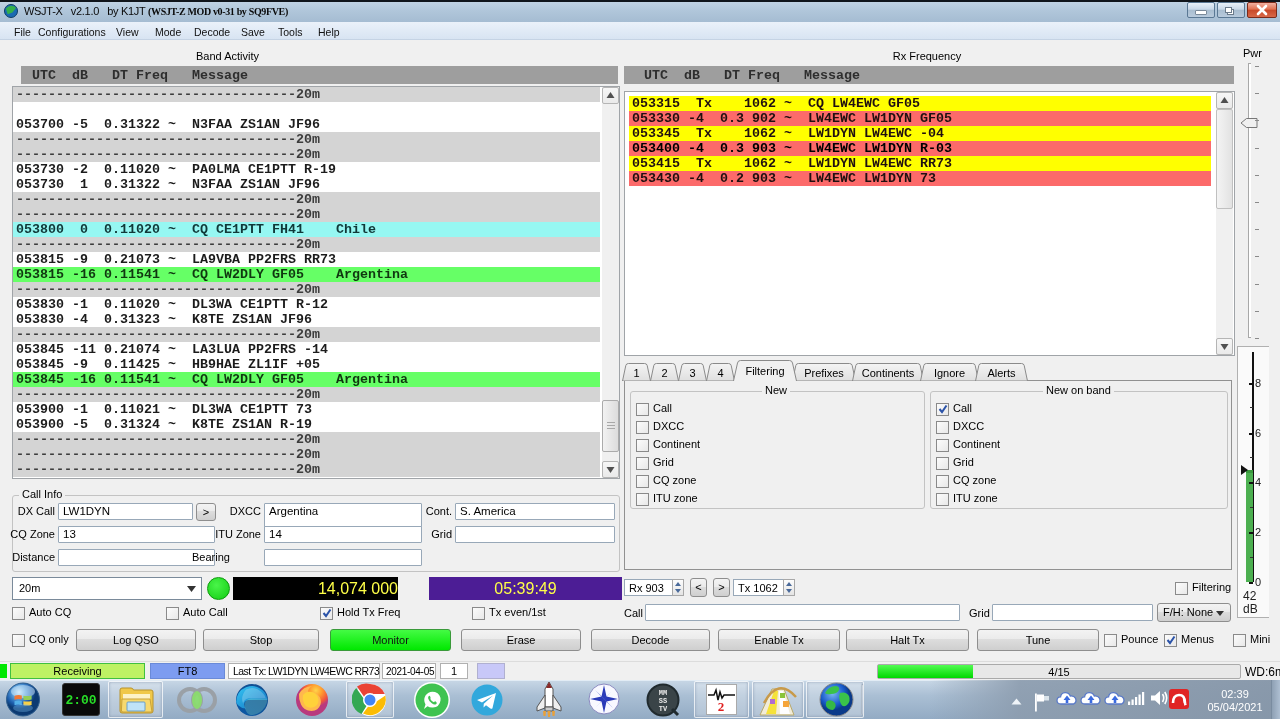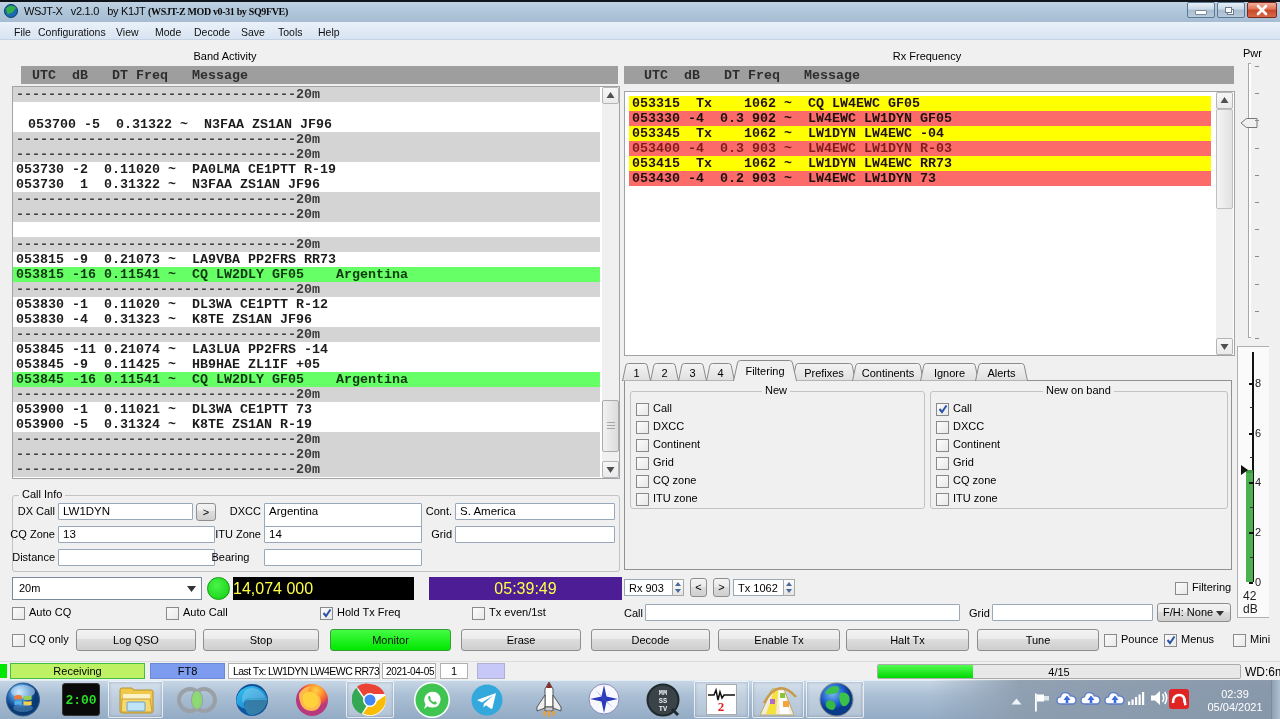--- a/index.html
+++ b/index.html
@@ -38,34 +38,35 @@
  <div class="mn" style="position:absolute;top:4px;left:14px">File</div>
  <div class="mn" style="position:absolute;top:4px;left:38px">Configurations</div>
  <div class="mn" style="position:absolute;top:4px;left:116px">View</div>
  <div class="mn" style="position:absolute;top:4px;left:155px">Mode</div>
  <div class="mn" style="position:absolute;top:4px;left:194px">Decode</div>
  <div class="mn" style="position:absolute;top:4px;left:241px">Save</div>
  <div class="mn" style="position:absolute;top:4px;left:278px">Tools</div>
  <div class="mn" style="position:absolute;top:4px;left:318px">Help</div>
 </div>
 
-<div class="lbl abs" style="left:185px;top:50px;width:80px;text-align:center">Band Activity</div>
+<div class="lbl abs" style="left:196px;top:50px;width:80px;">Band Activity</div>
 <div class="lbl abs" style="left:887px;top:50px;width:80px;text-align:center">Rx Frequency</div>
 
 <div class="abs" style="left:21px;top:66px;width:597px;height:18px;background:#9e9e9e"></div>
 <div class="mono abs" style="left:16px;top:68px;color:#2e2e2e">  UTC  dB   DT Freq   Message</div>
 <div class="abs" style="left:12px;top:86px;width:608px;height:393px;border:1px solid #a0a4a8;background:#fff"></div>
 <div class="row mono" style="top:87px;background:#d4d4d4;color:#3c3c3c;padding-left:3px">-----------------------------------20m</div>
-<div class="row mono" style="top:117px;background:#ffffff;color:#1c1c1c;padding-left:15px">053700 -5  0.31322 ~  N3FAA ZS1AN JF96</div>
+<div class="row mono" style="top:117px;background:#ffffff;color:#1c1c1c;padding-left:3px">053700 -5  0.31322 ~  N3FAA ZS1AN JF96</div>
 <div class="row mono" style="top:132px;background:#d4d4d4;color:#3c3c3c;padding-left:3px">-----------------------------------20m</div>
 <div class="row mono" style="top:147px;background:#d4d4d4;color:#3c3c3c;padding-left:3px">-----------------------------------20m</div>
 <div class="row mono" style="top:162px;background:#ffffff;color:#1c1c1c;padding-left:3px">053730 -2  0.11020 ~  PA0LMA CE1PTT R-19</div>
 <div class="row mono" style="top:177px;background:#ffffff;color:#1c1c1c;padding-left:3px">053730  1  0.31322 ~  N3FAA ZS1AN JF96</div>
 <div class="row mono" style="top:192px;background:#d4d4d4;color:#3c3c3c;padding-left:3px">-----------------------------------20m</div>
 <div class="row mono" style="top:207px;background:#d4d4d4;color:#3c3c3c;padding-left:3px">-----------------------------------20m</div>
+<div class="row mono" style="top:222px;background:#96f7f2;color:#103838;padding-left:3px">053800  0  0.11020 ~  CQ CE1PTT FH41    Chile</div>
 <div class="row mono" style="top:237px;background:#d4d4d4;color:#3c3c3c;padding-left:3px">-----------------------------------20m</div>
 <div class="row mono" style="top:252px;background:#ffffff;color:#1c1c1c;padding-left:3px">053815 -9  0.21073 ~  LA9VBA PP2FRS RR73</div>
 <div class="row mono" style="top:267px;background:#66ff66;color:#103810;padding-left:3px">053815 -16 0.11541 ~  CQ LW2DLY GF05    Argentina</div>
 <div class="row mono" style="top:282px;background:#d4d4d4;color:#3c3c3c;padding-left:3px">-----------------------------------20m</div>
 <div class="row mono" style="top:297px;background:#ffffff;color:#1c1c1c;padding-left:3px">053830 -1  0.11020 ~  DL3WA CE1PTT R-12</div>
 <div class="row mono" style="top:312px;background:#ffffff;color:#1c1c1c;padding-left:3px">053830 -4  0.31323 ~  K8TE ZS1AN JF96</div>
 <div class="row mono" style="top:327px;background:#d4d4d4;color:#3c3c3c;padding-left:3px">-----------------------------------20m</div>
 <div class="row mono" style="top:342px;background:#ffffff;color:#1c1c1c;padding-left:3px">053845 -11 0.21074 ~  LA3LUA PP2FRS -14</div>
 <div class="row mono" style="top:357px;background:#ffffff;color:#1c1c1c;padding-left:3px">053845 -9  0.11425 ~  HB9HAE ZL1IF +05</div>
 <div class="row mono" style="top:372px;background:#66ff66;color:#103810;padding-left:3px">053845 -16 0.11541 ~  CQ LW2DLY GF05    Argentina</div>
@@ -91,21 +92,21 @@
   <div class="abs" style="left:4px;top:27px;width:8px;height:1px;background:#a8a8a8"></div>
  </div>
 </div>
 
 <div class="abs" style="left:624px;top:66px;width:610px;height:18px;background:#9e9e9e"></div>
 <div class="mono abs" style="left:628px;top:68px;color:#2e2e2e">  UTC  dB   DT Freq   Message</div>
 <div class="abs" style="left:624px;top:91px;width:611px;height:265px;border:1px solid #a0a4a8;background:#fff"></div>
 <div class="rrow mono" style="top:96px;background:#ffff00;color:#201010;padding-left:3px">053315  Tx    1062 ~  CQ LW4EWC GF05</div>
 <div class="rrow mono" style="top:111px;background:#fc6a6a;color:#201010;padding-left:3px">053330 -4  0.3 902 ~  LW4EWC LW1DYN GF05</div>
 <div class="rrow mono" style="top:126px;background:#ffff00;color:#201010;padding-left:3px">053345  Tx    1062 ~  LW1DYN LW4EWC -04</div>
-<div class="rrow mono" style="top:141px;background:#fc6a6a;color:#7f1d1d;padding-left:3px">053400 -4  0.3 903 ~  LW4EWC LW1DYN R-03</div>
+<div class="rrow mono" style="top:141px;background:#fc6a6a;color:#000000;padding-left:3px">053400 -4  0.3 903 ~  LW4EWC LW1DYN R-03</div>
 <div class="rrow mono" style="top:156px;background:#ffff00;color:#201010;padding-left:3px">053415  Tx    1062 ~  LW1DYN LW4EWC RR73</div>
 <div class="rrow mono" style="top:171px;background:#fc6a6a;color:#201010;padding-left:3px">053430 -4  0.2 903 ~  LW4EWC LW1DYN 73</div>
 
 <div class="abs" style="left:1216px;top:92px;width:17px;height:263px;background:#f0f0f0">
  <div class="abs" style="left:0;top:0;width:17px;height:17px;background:linear-gradient(#f6f6f6,#eaeaea);border:1px solid #b5b5b5;border-radius:2px">
   <svg width="15" height="15">
           <path d="M7.5 4 L11.5 10 L3.5 10 Z" fill="#505050"></path>
         </svg></div>
  <div class="abs" style="left:0;top:246px;width:17px;height:17px;background:linear-gradient(#f6f6f6,#eaeaea);border:1px solid #b5b5b5;border-radius:2px">
   <svg width="15" height="15">
@@ -282,31 +283,31 @@
 <div class="abs lbl" style="left:408px;top:505px;width:44px;text-align:right">Cont.</div>
 <div class="inp" style="left:455px;top:503px;width:160px;height:17px">S. America</div>
 <div class="abs lbl" style="left:10px;top:528px;width:45px;text-align:right">CQ Zone</div>
 <div class="inp" style="left:58px;top:526px;width:157px;height:17px">13</div>
 <div class="abs lbl" style="left:200px;top:528px;width:61px;text-align:right">ITU Zone</div>
 <div class="inp" style="left:264px;top:526px;width:158px;height:17px">14</div>
 <div class="abs lbl" style="left:408px;top:528px;width:44px;text-align:right">Grid</div>
 <div class="inp" style="left:455px;top:526px;width:160px;height:17px"></div>
 <div class="abs lbl" style="left:10px;top:551px;width:45px;text-align:right">Distance</div>
 <div class="inp" style="left:58px;top:549px;width:157px;height:17px"></div>
-<div class="abs lbl" style="left:200px;top:551px;width:61px;text-align:center">Bearing</div>
+<div class="abs lbl" style="left:192px;top:551px;width:61px;text-align:left">Bearing</div>
 <div class="inp" style="left:264px;top:549px;width:158px;height:17px"></div>
 
 <div class="abs" style="left:12px;top:577px;width:190px;height:23px;background:#fff;border:1px solid #7a8a9a">
  <div class="lbl" style="position:absolute;left:6px;top:4px">20m</div>
  <svg class="abs" style="right:4px;top:8px" width="10" height="7">
         <path d="M0 0 L9 0 L4.5 6 Z" fill="#333"></path>
       </svg>
 </div>
 <div class="abs" style="left:207px;top:577px;width:23px;height:23px;border-radius:50%;background:radial-gradient(circle at 40% 35%,#49f549,#12cc12);border:1px solid #0a9a0a"></div>
-<div class="abs" style="left:233px;top:577px;width:181px;height:23px;background:#000;color:#ffff48;font-size:16px;text-align:left;line-height:23px">14,074 000</div>
+<div class="abs" style="left:233px;top:577px;width:165px;height:23px;background:#000;color:#ffff48;font-size:16px;text-align:right;line-height:23px">14,074 000</div>
 <div class="abs" style="left:429px;top:577px;width:193px;height:23px;background:#4c1d95;color:#ffff48;font-size:16px;text-align:center;line-height:23px">05:39:49</div>
 <div class="abs" style="left:624px;top:579px;width:60px;height:17px;background:#fff;border:1px solid #98a8b8"></div>
 <div class="abs lbl" style="left:629px;top:582px">Rx 903</div>
 <div class="abs" style="left:672px;top:579px;width:12px;height:17px;background:linear-gradient(#fdfdfd,#e4e4e4);border:1px solid #a8a8a8"><svg width="10" height="15">
         <path d="M5 2 L8 6 L2 6 Z" fill="#4a6a9a"></path>
         <path d="M5 13 L8 9 L2 9 Z" fill="#4a6a9a"></path>
       </svg></div>
 <div class="btn" style="left:690px;top:578px;width:17px;height:19px;line-height:17px;border-radius:3px">&lt;</div>
 <div class="btn" style="left:713px;top:578px;width:17px;height:19px;line-height:17px;border-radius:3px">&gt;</div>
 <div class="abs" style="left:733px;top:579px;width:62px;height:17px;background:#fff;border:1px solid #98a8b8"></div>

